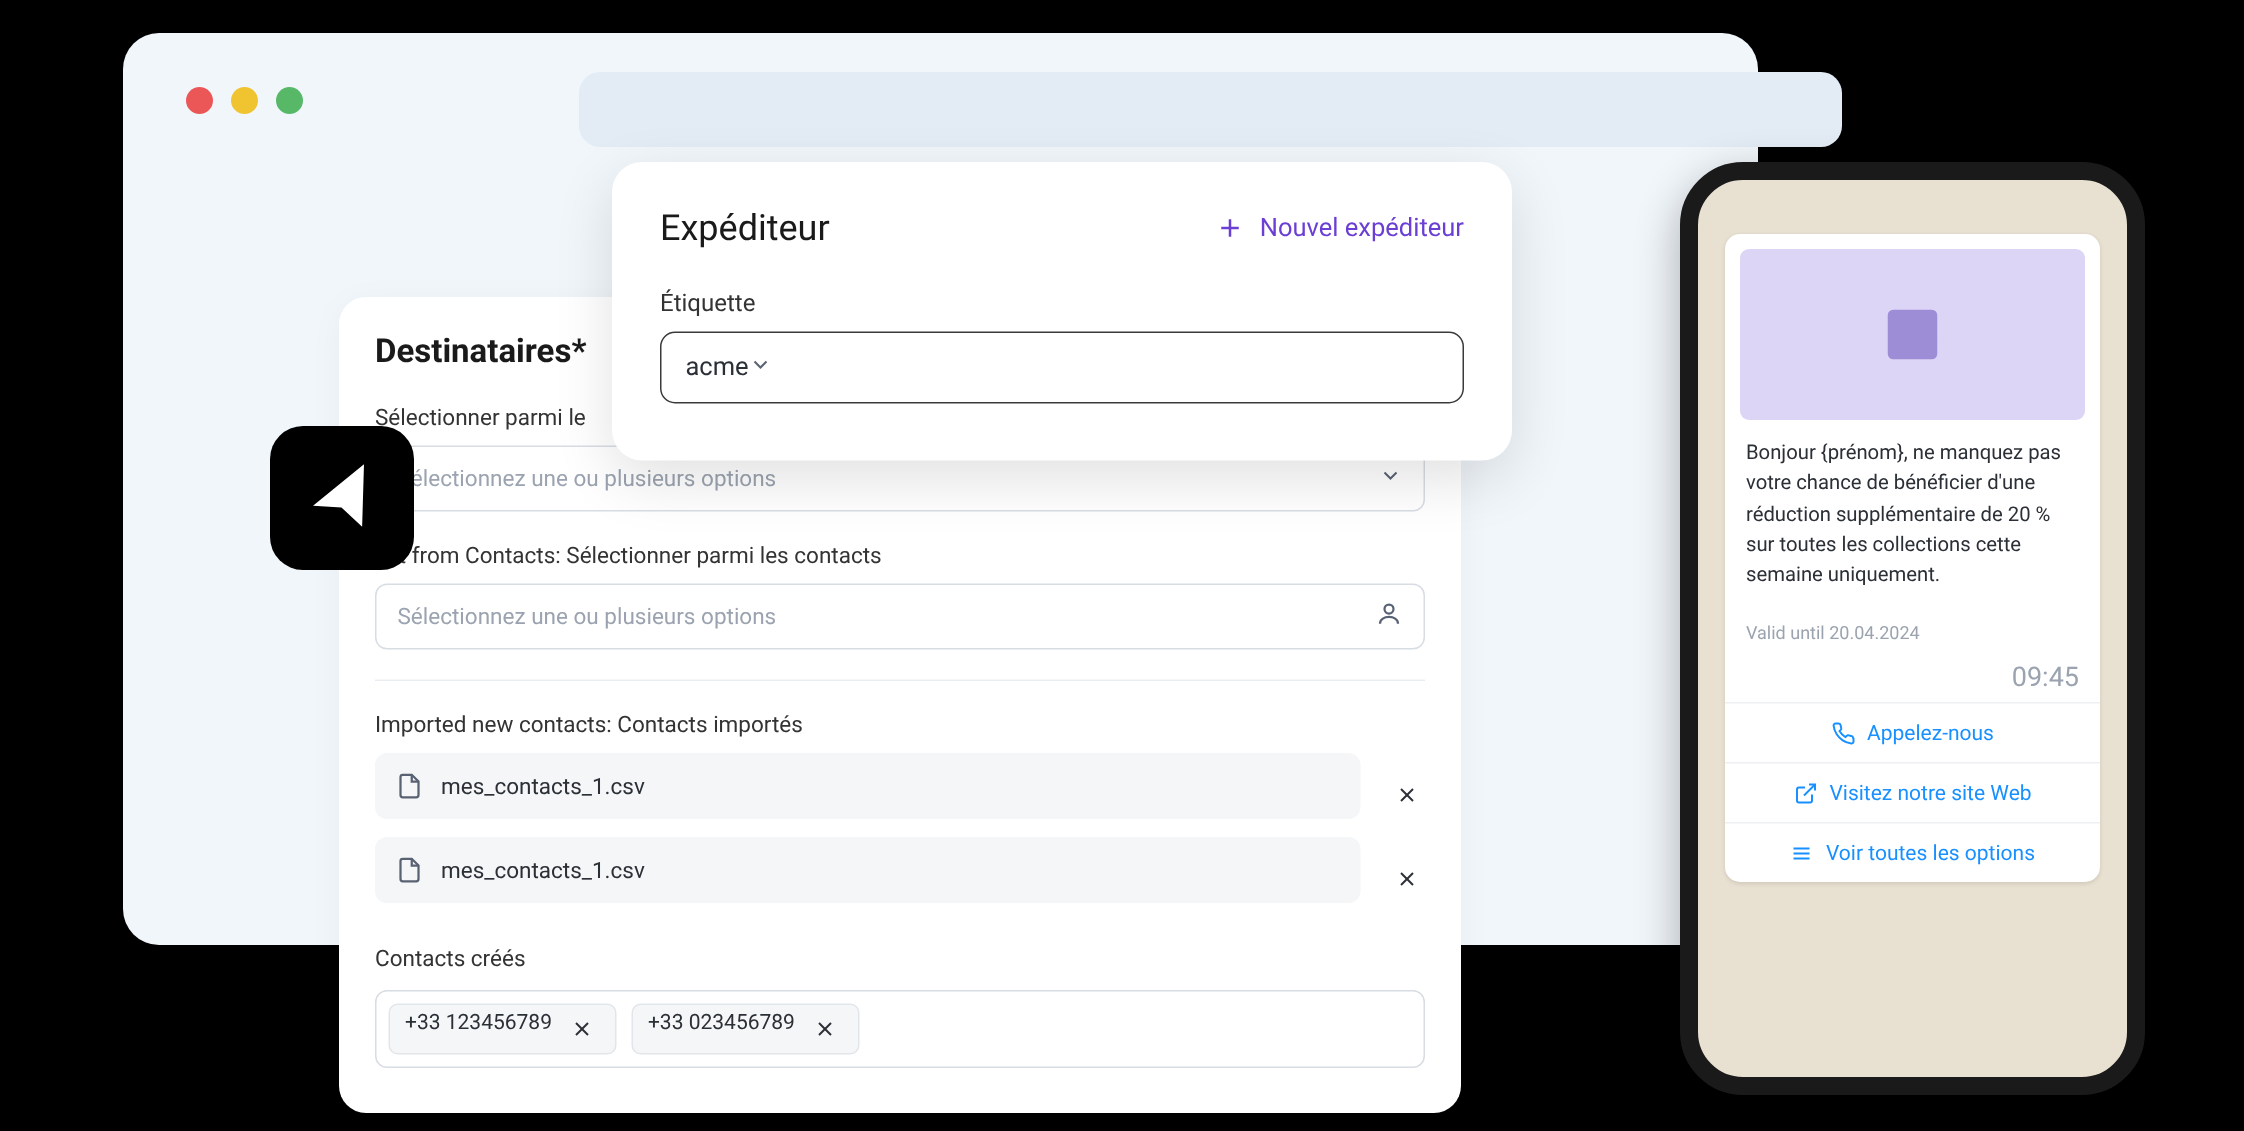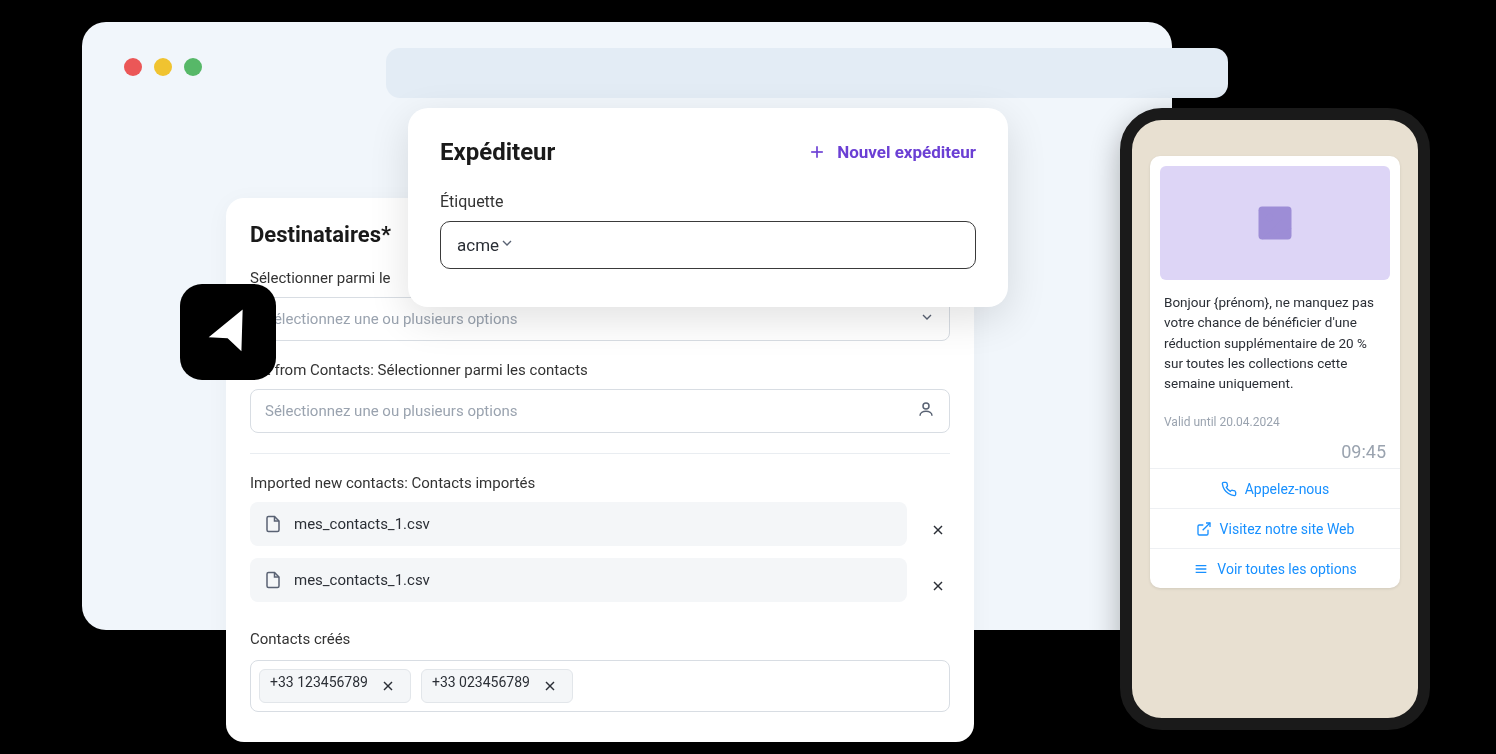--- a/index.html
+++ b/index.html
@@ -22,22 +22,22 @@
 .file-row{display:flex;align-items:center;gap:20px}
 .file-chip svg{width:18px;height:18px;stroke:#596273;fill:none;stroke-width:2}
 .file-name{font-size:15px;color:#2b2f36}
 .x-btn{width:24px;height:24px;display:flex;align-items:center;justify-content:center;cursor:pointer}
 .x-btn svg{stroke:#2b2f36;stroke-width:2;fill:none;width:16px;height:16px}
 .created-label{font-size:15px;color:#333;margin:16px 0 12px}
 .phone-input{width:100%;min-height:48px;border:1px solid #d8dde3;border-radius:8px;padding:8px;display:flex;gap:10px}
 .phone-tag{display:inline-flex;align-items:flex-start;gap:8px;background:#f4f6f8;border:1px solid #e2e6ea;border-radius:6px;padding:4px 10px;font-size:14px;color:#2b2f36}
 .sender-panel{position:absolute;left:408px;top:108px;width:600px;background:#fff;border-radius:20px;padding:30px 32px 38px;box-shadow:0 12px 40px rgba(0,0,0,.12);z-index:4}
 .sender-head{display:flex;justify-content:space-between;align-items:center;margin-bottom:26px}
-.sender-title{font-size:24px;font-weight:700;color:#1a1a1a}
-.new-sender{display:flex;align-items:center;gap:10px;color:#6b3fd4;font-size:17px;font-weight:700;cursor:pointer}
+.sender-title{font-size:24px;font-weight:400;color:#1a1a1a}
+.new-sender{display:flex;align-items:center;gap:10px;color:#6b3fd4;font-size:17px;font-weight:400;cursor:pointer}
 .new-sender svg{width:20px;height:20px;stroke:#6b3fd4;stroke-width:2;fill:none}
 .etiquette-label{font-size:16px;color:#333;margin-bottom:10px}
 .etiquette-select{width:100%;height:48px;border:1.5px solid #3a3a3a;border-radius:10px;display:flex;align-items:center;justify-content:flex-start;padding:0 16px;font-size:17px;color:#2b2f36}
 .phone-device{position:absolute;left:1120px;top:108px;width:310px;height:622px;background:#e8e0d1;border-radius:42px;border:12px solid #1a1a1a;box-shadow:0 10px 30px rgba(0,0,0,.3)}
 .msg-card{position:absolute;left:18px;top:36px;width:250px;background:#fff;border-radius:10px;overflow:hidden;box-shadow:0 1px 3px rgba(0,0,0,.1)}
 .msg-img{height:114px;background:#ddd5f6;display:flex;align-items:center;justify-content:center;margin:10px;border-radius:6px}
 .msg-img svg{width:44px;height:44px;fill:#9d8dd6}
 .msg-body{padding:2px 14px 10px;font-size:13.5px;line-height:1.5;color:#2b2f36}
 .msg-valid{font-size:12px;color:#9aa3af;margin-top:20px}
 .msg-time{font-size:18px;color:#9aa3af;text-align:right;padding:0 14px 6px}

